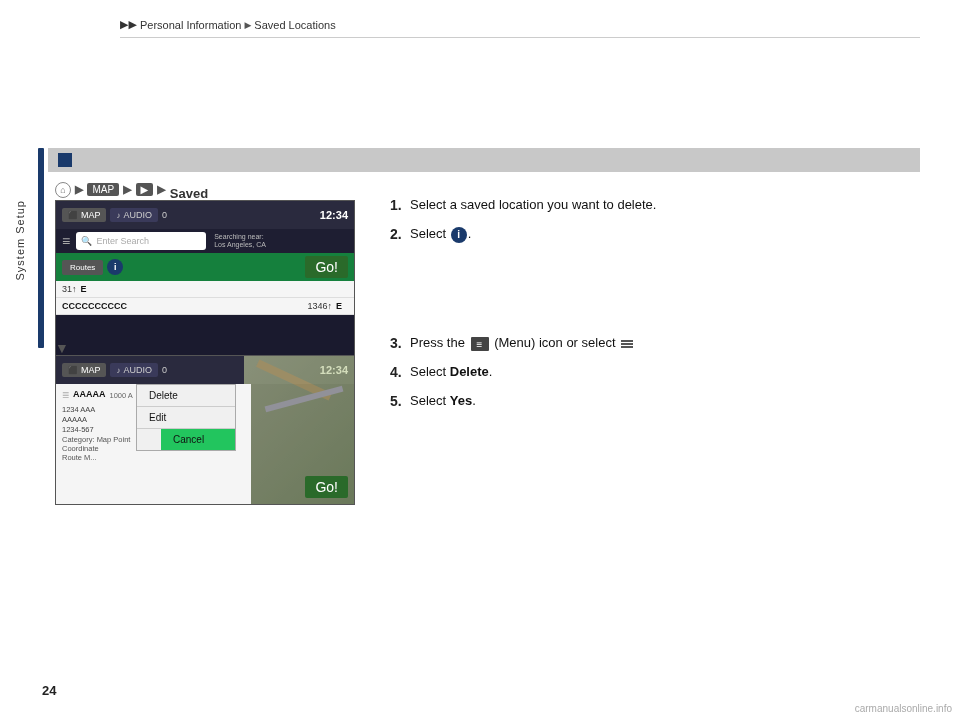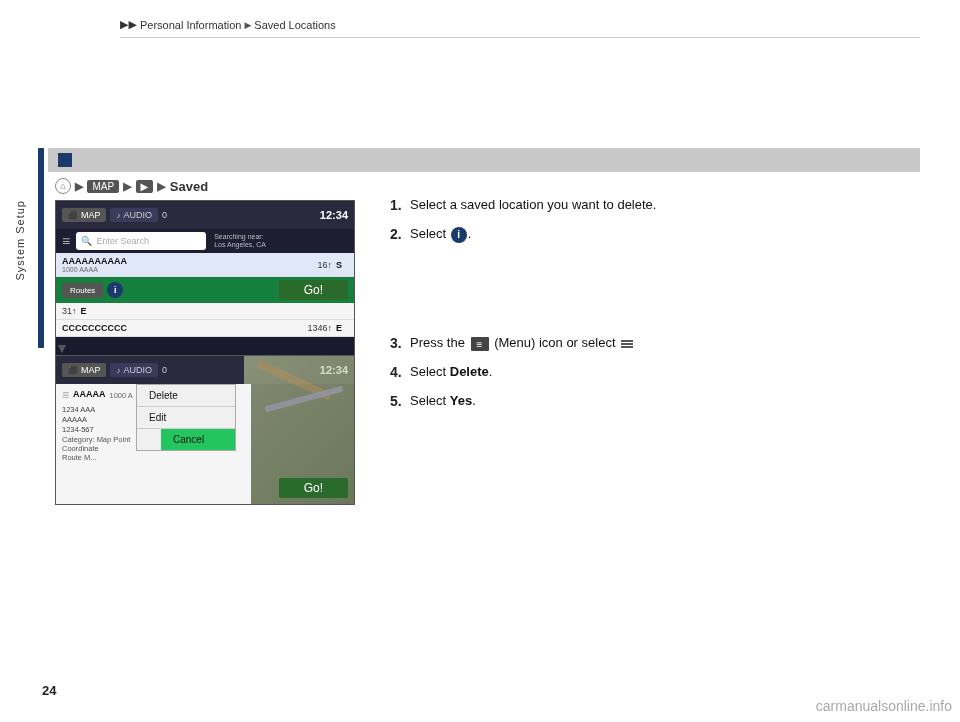--- a/index.html
+++ b/index.html
@@ -111,20 +111,21 @@
       border-radius: 2px;
     }
     .nav-path .nav-arrow {
       color: #555;
       font-size: 11px;
       font-weight: bold;
     }
     .nav-path .nav-bold {
       font-weight: bold;
       font-size: 13px;
+      margin-top: 8px;
     }
 
     
     .screen1 {
       position: absolute;
       top: 200px;
       left: 55px;
       width: 300px;
       height: 160px;
       background: #1a1a2e;
@@ -266,22 +267,22 @@
       color: #fff;
       display: flex;
       align-items: center;
       justify-content: center;
       font-size: 9px;
       font-weight: bold;
     }
     .go-btn {
       background: #2a6a2a;
       color: #fff;
-      font-size: 12px;
-      padding: 3px 25px;
+      font-size: 14px;
+      padding: 3px 10px;
       border-radius: 2px;
       border: none;
       margin-left: auto;
     }
 
     
     .screen-down-arrow {
       position: absolute;
       left: 55px;
       top: 340px;
@@ -466,21 +467,21 @@
       font-size: 13px;
       font-weight: bold;
       color: #222;
     }
 
     
     .watermark {
       position: absolute;
       bottom: 8px;
       right: 8px;
-      font-size: 14px;
+      font-size: 10px;
       color: #aaa;
     }
   </style>
 </head>
 <body>
 
 <div class="breadcrumb">
   <span>▶▶</span>
   <span>Personal Information</span>
   <span class="breadcrumb-arrow">▶</span>
@@ -527,28 +528,20 @@
       <span class="search-bar-text">Enter Search</span>
     </div>
     <div class="search-location-info">
       <div>Searching near:</div>
       <div>Los Angeles, CA</div>
     </div>
   </div>
 
   <div class="loc-list">
 
-    <div class="loc-item selected-item">
-      <div style="flex:1">
-        <div class="loc-name">AAAAAAAAAA</div>
-        <div class="loc-sub">1000 AAAA</div>
-      </div>
-      <span class="loc-dist">16↑</span>
-      <span class="loc-dir">S</span>
-    </div>
 
     <div class="info-popup">
       <button class="routes-btn">Routes</button>
       <div class="info-circle">
         <span>i</span>
       </div>
       <button class="go-btn">Go!</button>
     </div>
 
     <div class="loc-item">

